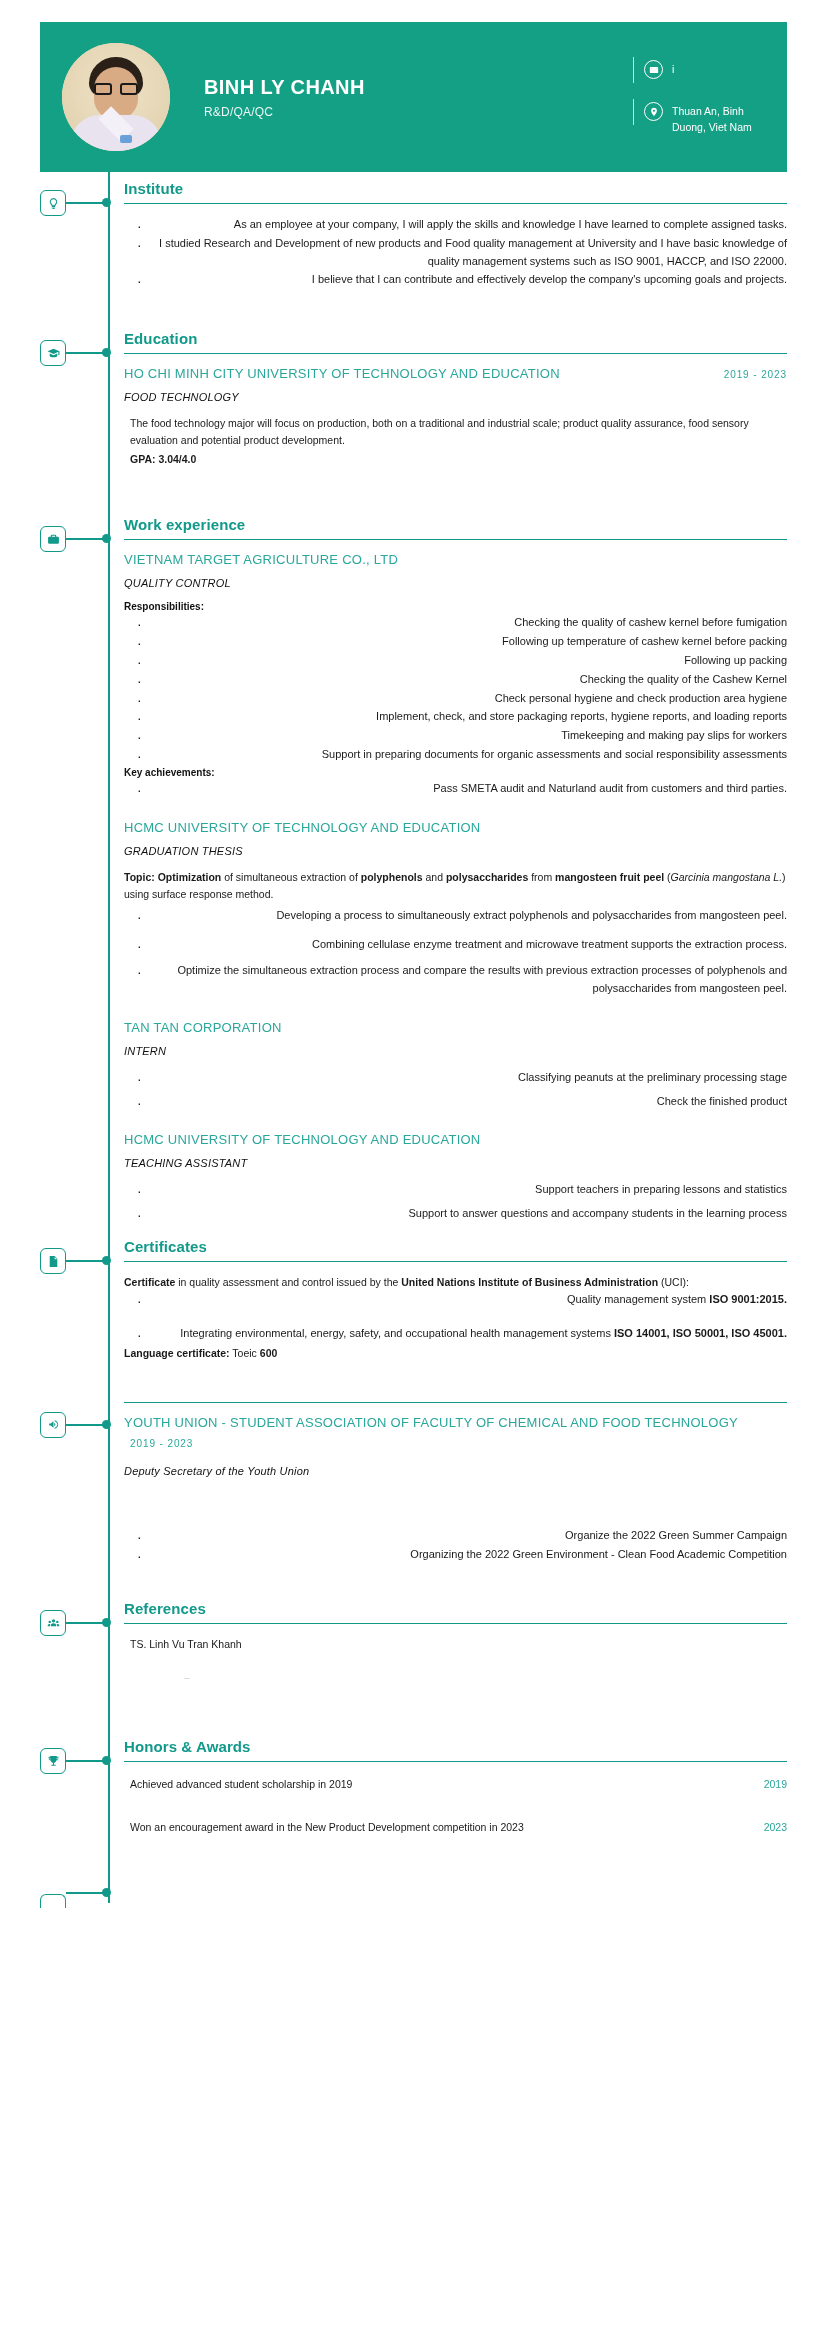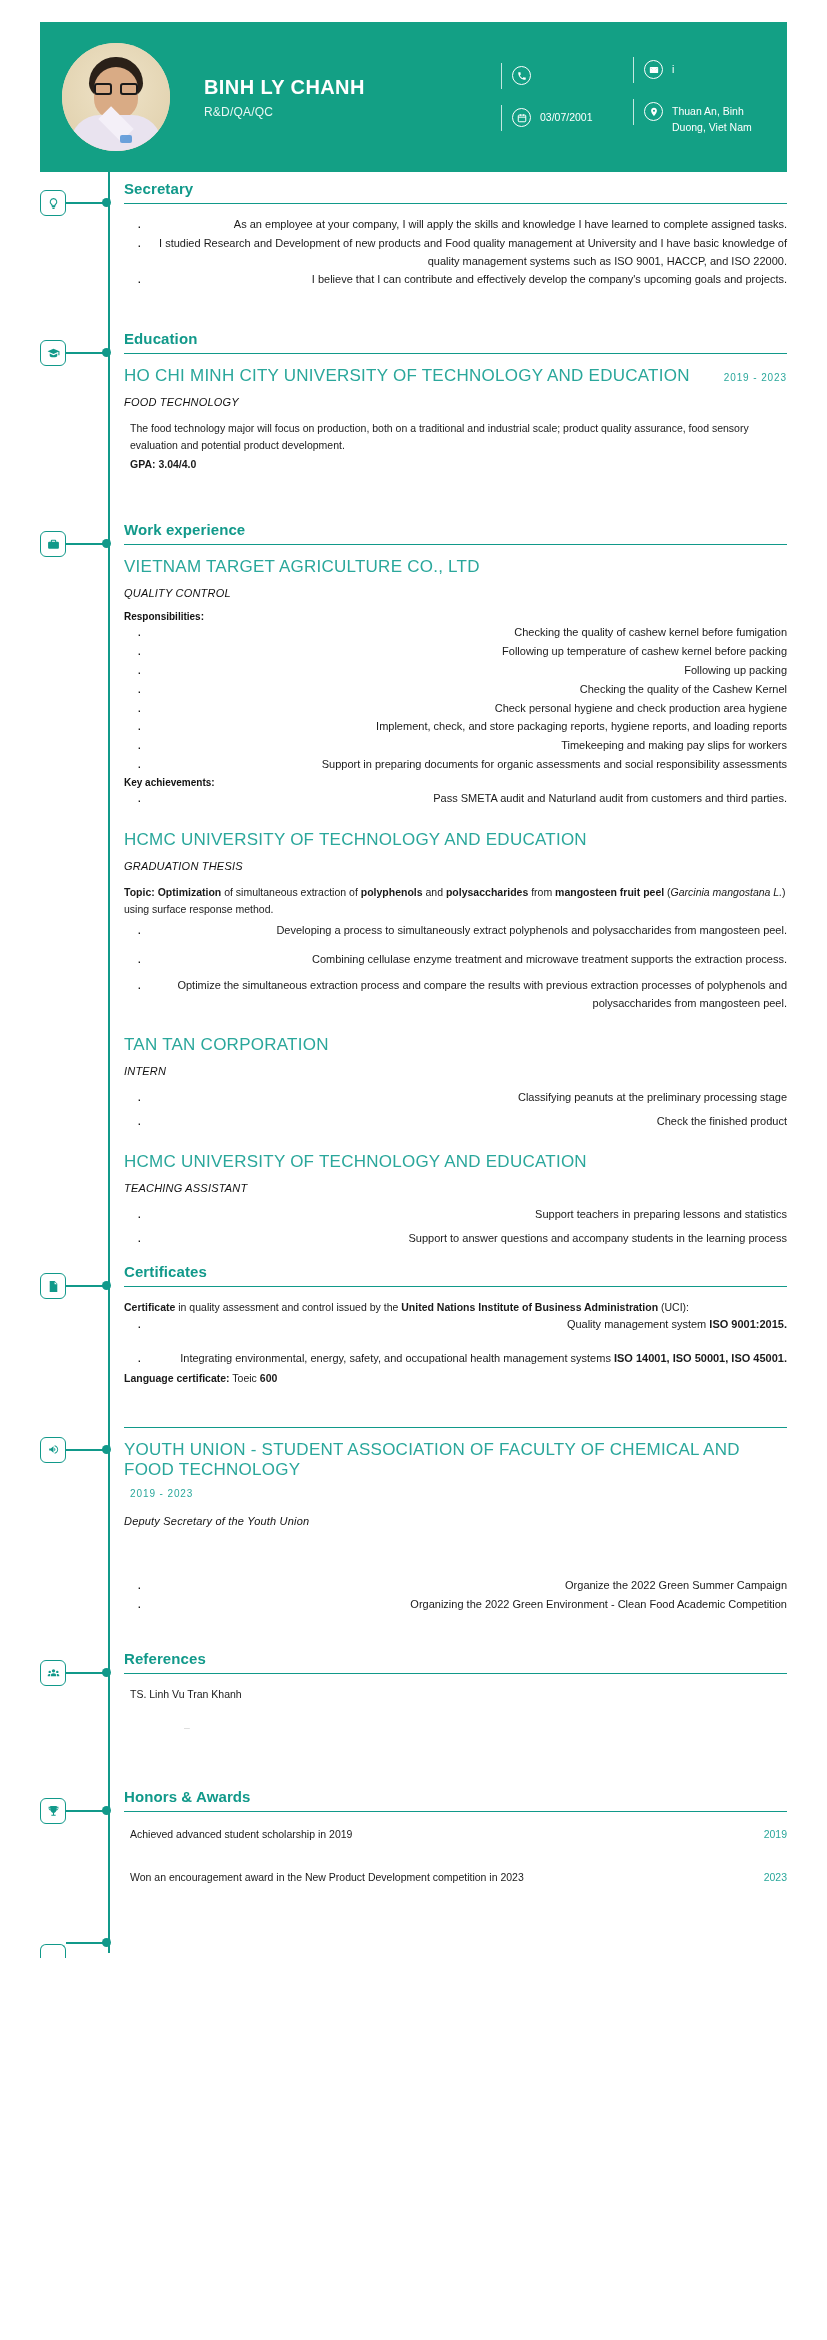--- a/index.html
+++ b/index.html
@@ -97,21 +97,21 @@
   .sec-rule { height:1px; background:#11998a; margin-bottom: 12px; }
 
   
   .ul { list-style:none; padding-left: 12px; }
   .ul li { position:relative; padding-left: 11px; font-size:11px; line-height:1.62; color:#1a1a1a; margin-bottom:1px;text-align:right; }
   .ul li::before { content:"·"; position:absolute; left:1px; top:-1px; font-size:14px; color:#1a1a1a; }
 
   .para { font-size:10.5px; line-height:1.62; color:#1a1a1a; }
   .indent { padding-left: 6px; }
 
-  .org { color:#2aa79b; font-size:17px; letter-spacing:.25px; margin-bottom:10px; }
+  .org { color:#2aa79b; font-size:13px; letter-spacing:.25px; margin-bottom:10px; }
   .org-row { display:flex; align-items:baseline; justify-content:space-between; gap:10px; margin-bottom:10px; }
   .org-row .org { margin-bottom:0; }
   .years { color:#2aa79b; font-size:10px; letter-spacing:.9px; white-space:nowrap; }
   .years.faint { color: rgba(42,167,155,.35); }
   .title-it { font-style: italic; font-size:11px; color:#111; margin-bottom:12px; letter-spacing:.2px; }
   .lbl-bold { font-weight:bold; font-size:10px; color:#111; margin-bottom:2px; }
   b { font-weight: bold; }
   i.sci { font-style: italic; }
 
   .blk { margin-bottom: 22px; }
@@ -141,39 +141,20 @@
             <i></i>
           </div>
         <div class="logo"></div>
       </div>
 
       <div class="head-main">
         <div class="name">BINH LY CHANH</div>
         <div class="role">R&amp;D/QA/QC</div>
       </div>
 
-      <div class="contact-col col-phone">
-        <div class="crow">
-          <span class="cicon">
-            <svg width="10" height="10" viewBox="0 0 24 24" fill="#fff">
-                <path d="M6.6 10.8c1.4 2.8 3.8 5.1 6.6 6.6l2.2-2.2c.3-.3.7-.4 1-.2 1.1.4 2.4.6 3.6.6.6 0 1 .4 1 1V20c0 .6-.4 1-1 1C10.6 21 3 13.4 3 4c0-.6.4-1 1-1h3.5c.6 0 1 .4 1 1 0 1.3.2 2.5.6 3.6.1.3 0 .7-.2 1l-2.3 2.2z"></path>
-              </svg>
-          </span>
-          <span class="ctext"></span>
-        </div>
-        <div class="crow">
-          <span class="cicon">
-            <svg width="10" height="10" viewBox="0 0 24 24" fill="none" stroke="#fff" stroke-width="2.4">
-                <rect x="3" y="5" width="18" height="16" rx="2"></rect>
-                <path d="M3 10h18M8 3v4M16 3v4"></path>
-              </svg>
-          </span>
-          <span class="ctext">03/07/2001</span>
-        </div>
-      </div>
 
       <div class="contact-col col-mail">
         <div class="crow">
           <span class="cicon">
             <svg width="10" height="10" viewBox="0 0 24 24" fill="#fff">
                 <path d="M2 5h20v14H2z" opacity=".0"></path>
                 <path d="M3 5h18a1 1 0 011 1v12a1 1 0 01-1 1H3a1 1 0 01-1-1V6a1 1 0 011-1zm9 8L3.5 6.8V7l8.5 6 8.5-6v-.2L12 13z"></path>
               </svg>
           </span>
           <span class="ctext">i</span>
@@ -198,21 +179,21 @@
       <div class="marker">
         <div class="iconbox">
           <svg width="13" height="13" viewBox="0 0 24 24" fill="none" stroke="#11998a" stroke-width="2">
               <path d="M9 18h6M10 21h4M12 3a6 6 0 00-3.5 10.9c.5.4.8 1 .8 1.6V16h5.4v-.5c0-.6.3-1.2.8-1.6A6 6 0 0012 3z"></path>
             </svg>
         </div>
         <div class="spur"></div>
           <div class="dot"></div>
       </div>
       <div class="sec-body">
-        <div class="sec-title">Secretary</div>
+        <div class="sec-title">Institute</div>
         <div class="sec-rule"></div>
         <ul class="ul">
           <li>As an employee at your company, I will apply the skills and knowledge I have learned to complete assigned tasks.</li>
           <li>I studied Research and Development of new products and Food quality management at University and I have basic knowledge of quality management systems such as ISO 9001, HACCP, and ISO 22000.</li>
           <li>I believe that I can contribute and effectively develop the company's upcoming goals and projects.</li>
         </ul>
       </div>
     </div>
 
     <div style="height:62px"></div>

